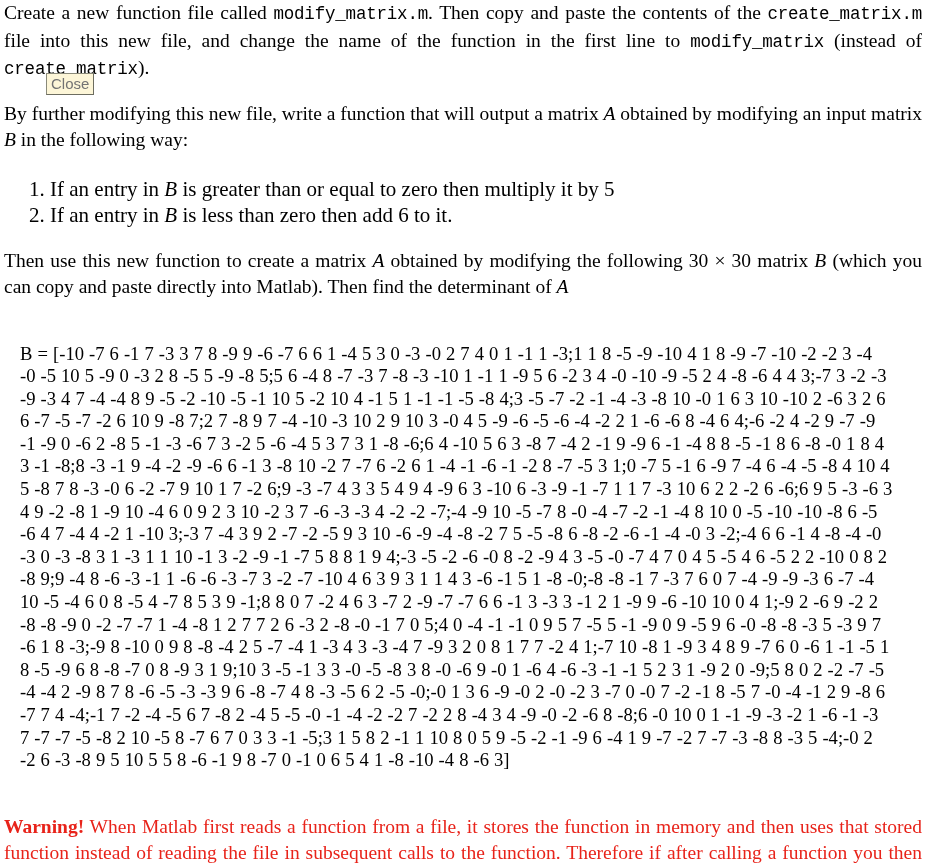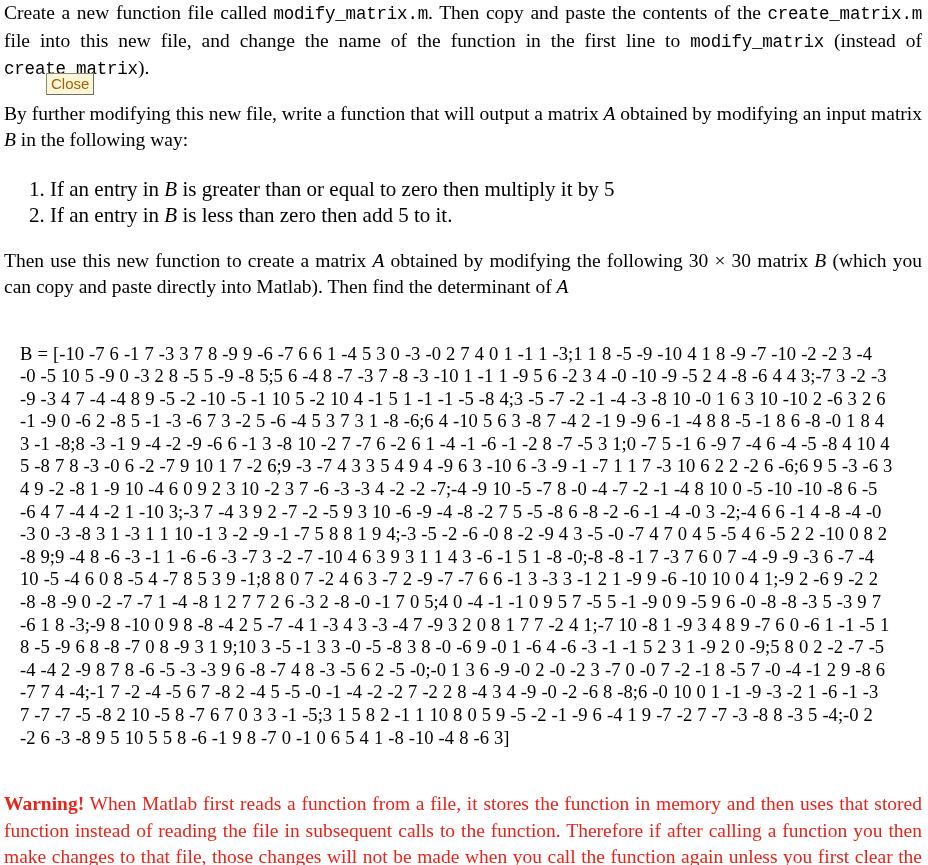--- a/index.html
+++ b/index.html
@@ -47,21 +47,21 @@
 
   
   .close-btn {
     position: absolute;
     left: 46px;
     top: 73px;
     background: #fdf6d8;
     border: 1px solid #8a8a7a;
     border-right-color: #6d6d60;
     border-bottom-color: #6d6d60;
-    color: #a16207;
+    color: #737373;
     font-family: "Liberation Sans", sans-serif;
     font-size: 15px;
     line-height: 15px;
     padding: 2px 4px 3px 4px;
     cursor: pointer;
   }
 
   .spacer-a { height: 18px; }
   .spacer-b { height: 22px; }
   .spacer-c { height: 20px; }
@@ -114,33 +114,34 @@
   <button class="close-btn">Close</button>
 
   <div class="spacer-a"></div>
 
   <p class="para"><span>By further modifying this new file, write a function that will output a matrix </span><span class="ital">A</span><span> obtained by modifying an input matrix </span><span class="ital">B</span><span> in the following way:</span></p>
 
   <div class="spacer-b"></div>
 
   <ol class="rules">
     <li><span>If an entry in </span><span class="ital">B</span><span> is greater than or equal to zero then multiply it by 5</span></li>
-    <li><span>If an entry in </span><span class="ital">B</span><span> is less than zero then add 5 to it.</span></li>
+    <li><span>If an entry in </span><span class="ital">B</span><span> is less than zero then add 6 to it.</span></li>
   </ol>
 
   <div class="spacer-c"></div>
 
   <p class="para"><span>Then use this new function to create a matrix </span><span class="ital">A</span><span> obtained by modifying the following 30 × 30 matrix </span><span class="ital">B</span><span> (which you can copy and paste directly into Matlab). Then find the determinant of </span><span class="ital">A</span></p>
 
   <div class="spacer-d"></div>
 
   <div class="matrix-block">
     <span class="mline"><span>B = [</span><span>-10 -7 6 -1 7 -3 3 7 8 -9 9 -6 -7 6 6 1 -4 5 3 0 -3 -0 2 7 4 0 1 -1 1 -3;1 1 8 -5 -9 -10 4 1 8 -9 -7 -10 -2 -2 3 -4</span></span>
     <span class="mline">-0 -5 10 5 -9 0 -3 2 8 -5 5 -9 -8 5;5 6 -4 8 -7 -3 7 -8 -3 -10 1 -1 1 -9 5 6 -2 3 4 -0 -10 -9 -5 2 4 -8 -6 4 4 3;-7 3 -2 -3</span>
     <span class="mline">-9 -3 4 7 -4 -4 8 9 -5 -2 -10 -5 -1 10 5 -2 10 4 -1 5 1 -1 -1 -5 -8 4;3 -5 -7 -2 -1 -4 -3 -8 10 -0 1 6 3 10 -10 2 -6 3 2 6</span>
+    <span class="mline">6 -7 -5 -7 -2 6 10 9 -8 7;2 7 -8 9 7 -4 -10 -3 10 2 9 10 3 -0 4 5 -9 -6 -5 -6 -4 -2 2 1 -6 -6 8 -4 6 4;-6 -2 4 -2 9 -7 -9</span>
     <span class="mline">-1 -9 0 -6 2 -8 5 -1 -3 -6 7 3 -2 5 -6 -4 5 3 7 3 1 -8 -6;6 4 -10 5 6 3 -8 7 -4 2 -1 9 -9 6 -1 -4 8 8 -5 -1 8 6 -8 -0 1 8 4</span>
     <span class="mline">3 -1 -8;8 -3 -1 9 -4 -2 -9 -6 6 -1 3 -8 10 -2 7 -7 6 -2 6 1 -4 -1 -6 -1 -2 8 -7 -5 3 1;0 -7 5 -1 6 -9 7 -4 6 -4 -5 -8 4 10 4</span>
     <span class="mline">5 -8 7 8 -3 -0 6 -2 -7 9 10 1 7 -2 6;9 -3 -7 4 3 3 5 4 9 4 -9 6 3 -10 6 -3 -9 -1 -7 1 1 7 -3 10 6 2 2 -2 6 -6;6 9 5 -3 -6 3</span>
     <span class="mline">4 9 -2 -8 1 -9 10 -4 6 0 9 2 3 10 -2 3 7 -6 -3 -3 4 -2 -2 -7;-4 -9 10 -5 -7 8 -0 -4 -7 -2 -1 -4 8 10 0 -5 -10 -10 -8 6 -5</span>
     <span class="mline">-6 4 7 -4 4 -2 1 -10 3;-3 7 -4 3 9 2 -7 -2 -5 9 3 10 -6 -9 -4 -8 -2 7 5 -5 -8 6 -8 -2 -6 -1 -4 -0 3 -2;-4 6 6 -1 4 -8 -4 -0</span>
     <span class="mline">-3 0 -3 -8 3 1 -3 1 1 10 -1 3 -2 -9 -1 -7 5 8 8 1 9 4;-3 -5 -2 -6 -0 8 -2 -9 4 3 -5 -0 -7 4 7 0 4 5 -5 4 6 -5 2 2 -10 0 8 2</span>
     <span class="mline">-8 9;9 -4 8 -6 -3 -1 1 -6 -6 -3 -7 3 -2 -7 -10 4 6 3 9 3 1 1 4 3 -6 -1 5 1 -8 -0;-8 -8 -1 7 -3 7 6 0 7 -4 -9 -9 -3 6 -7 -4</span>
     <span class="mline">10 -5 -4 6 0 8 -5 4 -7 8 5 3 9 -1;8 8 0 7 -2 4 6 3 -7 2 -9 -7 -7 6 6 -1 3 -3 3 -1 2 1 -9 9 -6 -10 10 0 4 1;-9 2 -6 9 -2 2</span>
     <span class="mline">-8 -8 -9 0 -2 -7 -7 1 -4 -8 1 2 7 7 2 6 -3 2 -8 -0 -1 7 0 5;4 0 -4 -1 -1 0 9 5 7 -5 5 -1 -9 0 9 -5 9 6 -0 -8 -8 -3 5 -3 9 7</span>
     <span class="mline">-6 1 8 -3;-9 8 -10 0 9 8 -8 -4 2 5 -7 -4 1 -3 4 3 -3 -4 7 -9 3 2 0 8 1 7 7 -2 4 1;-7 10 -8 1 -9 3 4 8 9 -7 6 0 -6 1 -1 -5 1</span>

